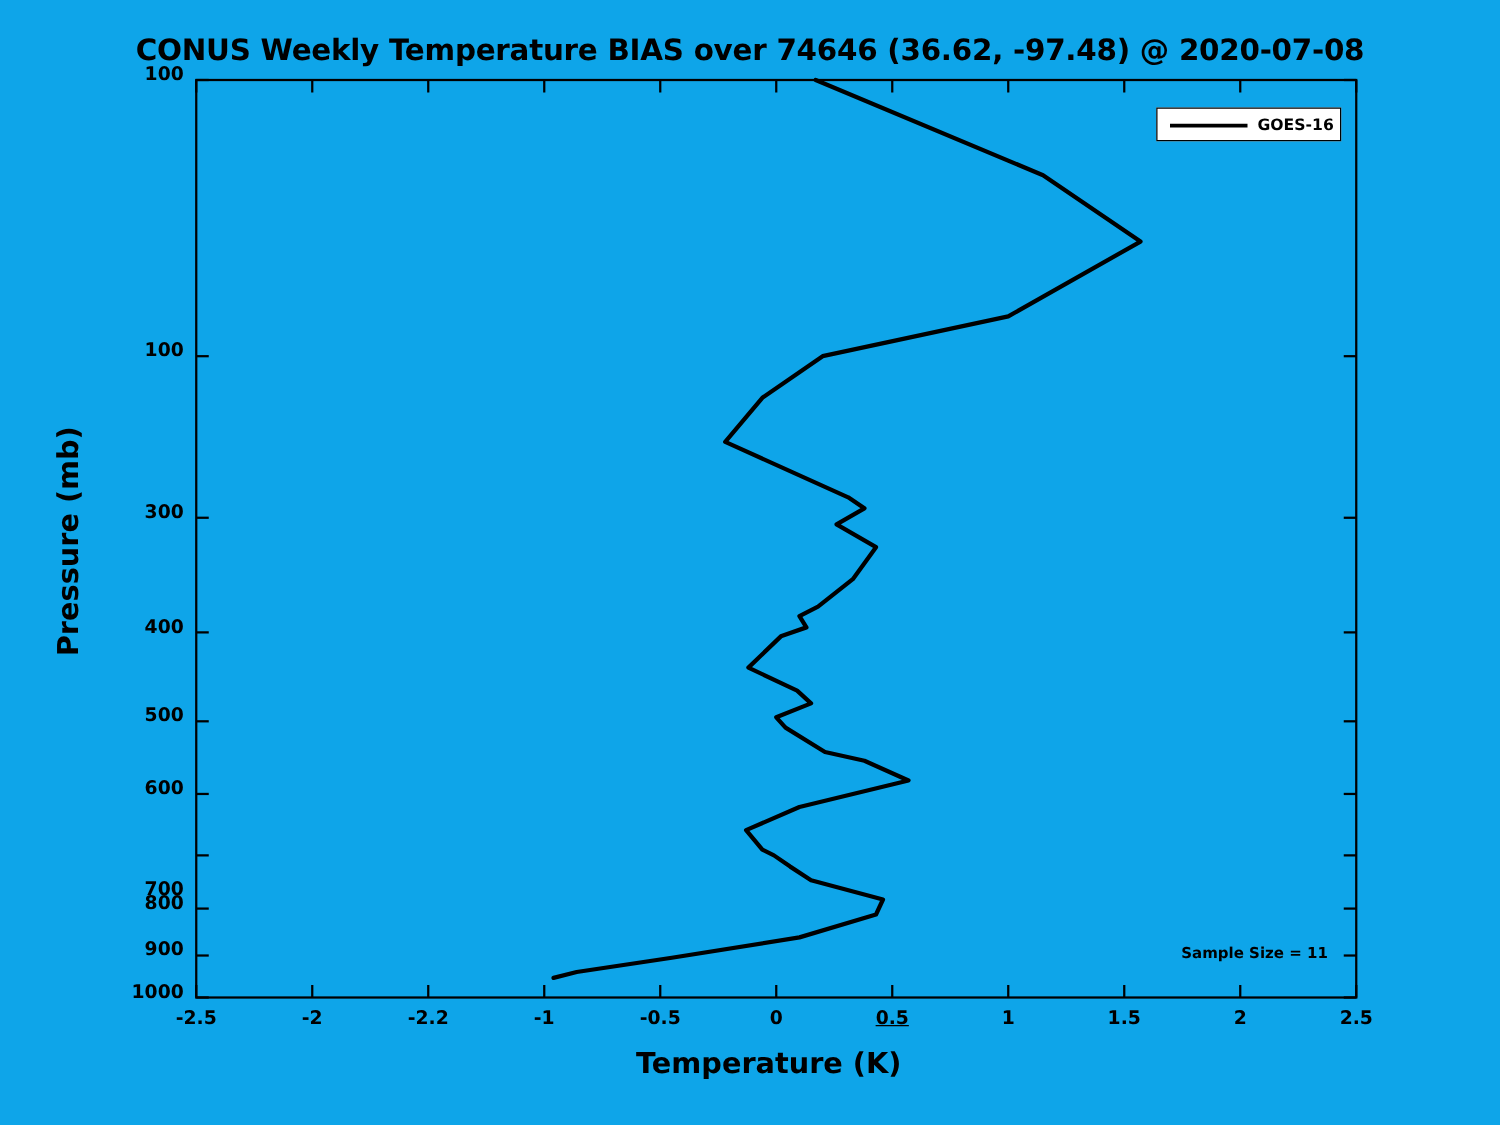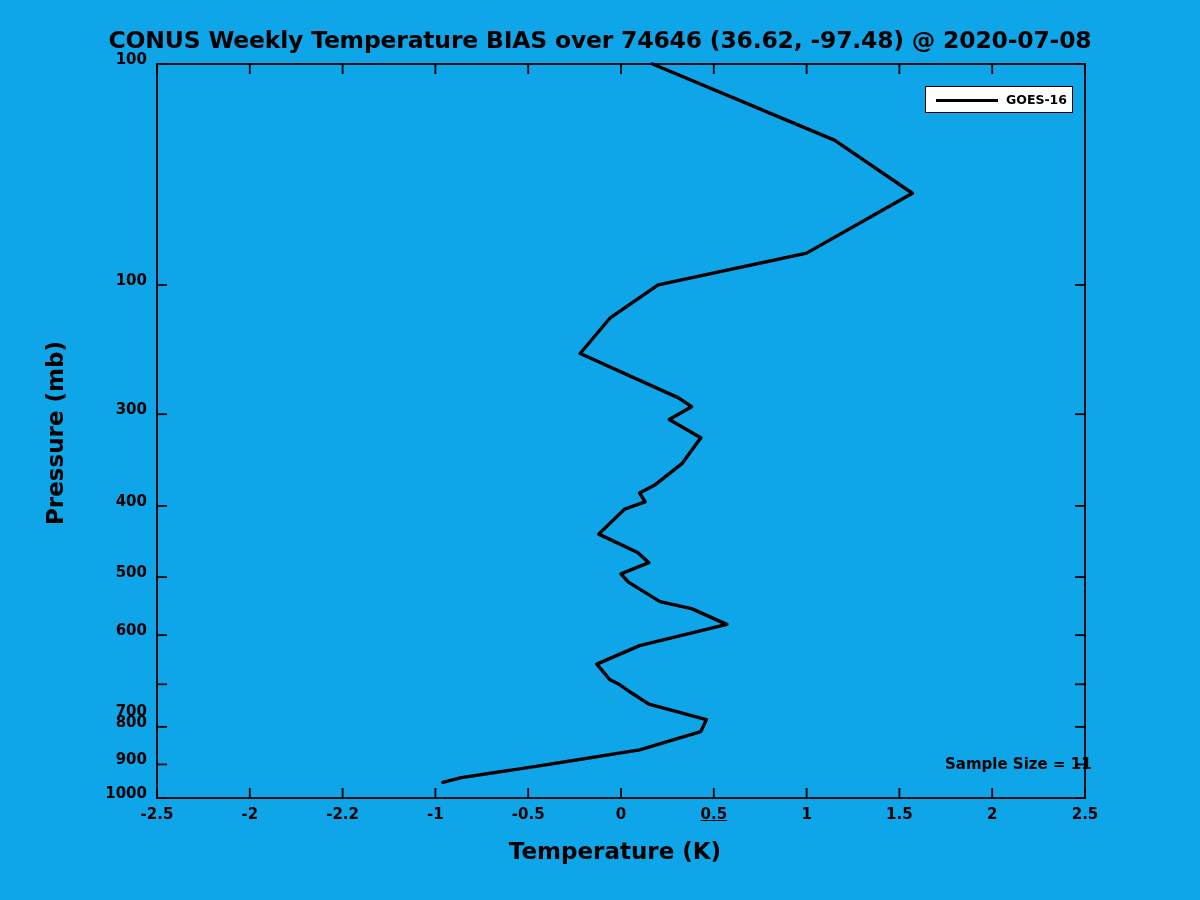--- a/index.html
+++ b/index.html
@@ -97,21 +97,21 @@
     top: 5px;
     font-size: 12.5px;
     font-weight: bold;
     color: #000000;
     white-space: nowrap;
   }
   #sample-size {
     position: absolute;
     left: 945px;
     top: 755px;
-    font-size: 15px;
+    font-size: 12px;
     font-weight: bold;
     color: #000000;
     white-space: nowrap;
     text-align: center;
   }
 </style>
 </head>
 <body>
 
 <div id="figure">

